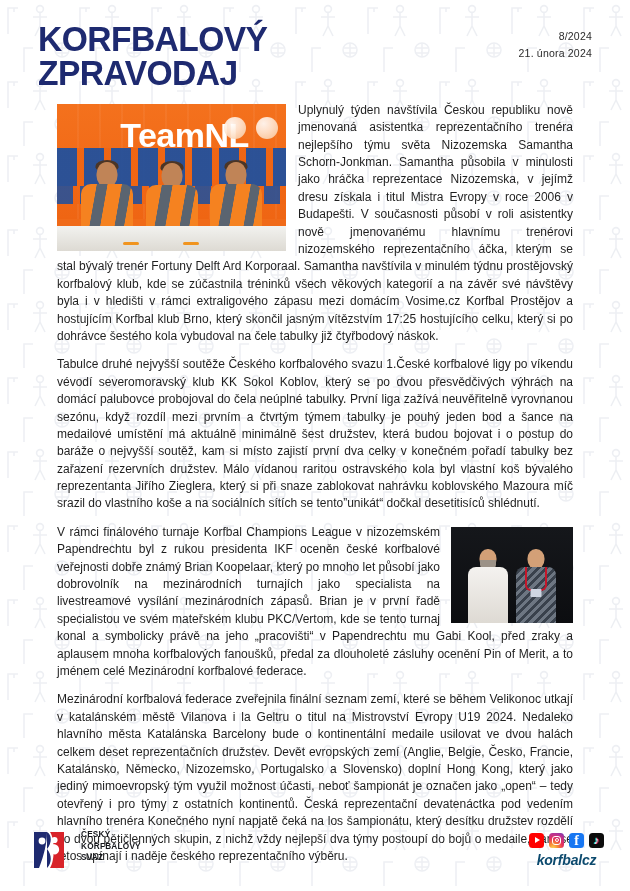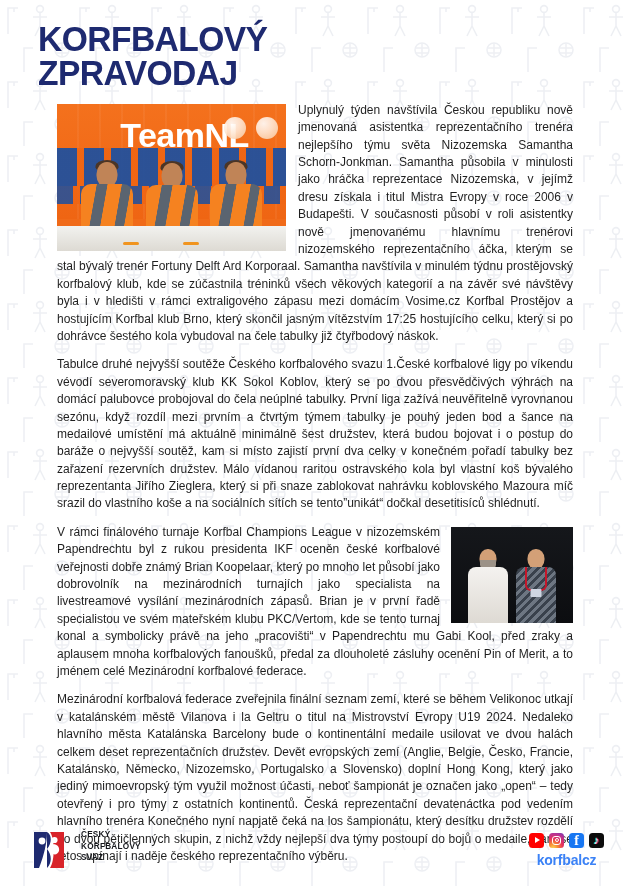--- a/index.html
+++ b/index.html
@@ -400,22 +400,23 @@
     left: 0; right: 0; top: 0;
     text-align: center;
     color: #ffffff;
     font-size: 11px;
     line-height: 15px;
     text-shadow: 1px 0 0 #ff0050, -1px 0 0 #00f2ea;
   }
   .social-handle {
     font-size: 14px;
     font-weight: bold;
-    color: #3b82f6;
+    color: #0c4a6e;
     letter-spacing: -0.2px;
+    font-style: italic;
   }
 </style>
 </head>
 <body>
 
 <div class="page">
 
   <svg class="watermark" width="630" height="891" viewBox="0 0 630 891" aria-hidden="true">
     <defs>
       <pattern id="korfwm" x="0" y="0" width="72" height="74" patternUnits="userSpaceOnUse">
@@ -443,20 +444,24 @@
     <rect x="0" y="0" width="630" height="891" fill="url(#korfwm)" opacity="0.55"></rect>
   </svg>
 
   <div class="content">
 
     <header class="masthead">
       <h1 class="masthead-title">
         <span class="line">KORFBALOVÝ</span>
         <span class="line">ZPRAVODAJ</span>
       </h1>
+      <div class="masthead-meta">
+        <div class="issue">8/2024</div>
+        <div class="date">21. února 2024</div>
+      </div>
     </header>
 
     <main class="article">
 
       <figure class="photo photo-left">
         <div class="pc-bg"></div>
         <div class="pc-board"></div>
         <div class="pc-logorow"></div>
         <div class="pc-logorow2"></div>
         <div class="pc-teamnl">TeamNL</div>

